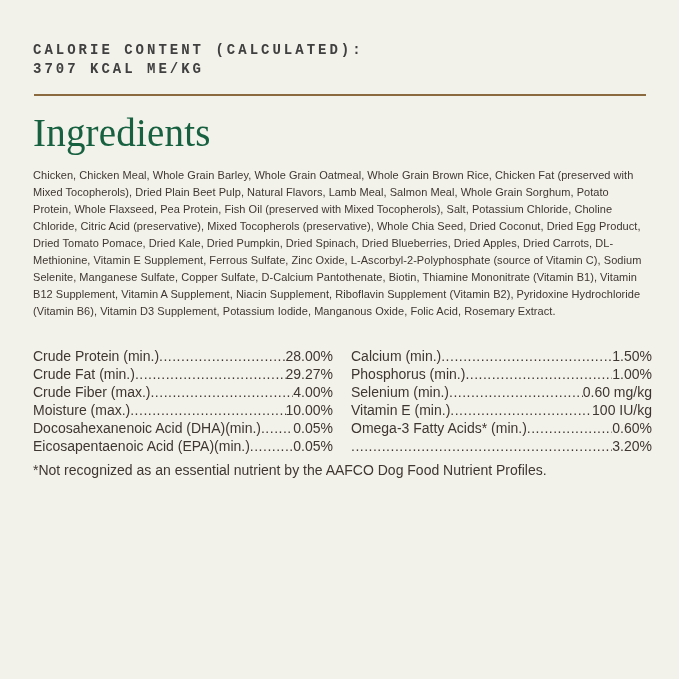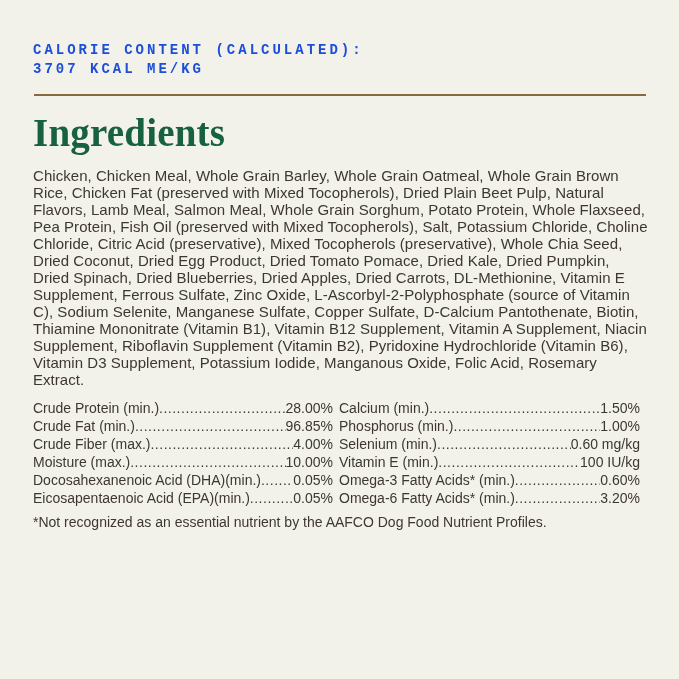--- a/index.html
+++ b/index.html
@@ -16,60 +16,60 @@
   .inner { position: absolute; left: 33px; right: 33px; top: 0; }
 
   
   .calorie {
     margin-top: 41px;
     font-family: "Liberation Mono", "DejaVu Sans Mono", monospace;
     font-weight: bold;
     font-size: 14px;
     line-height: 18.5px;
     letter-spacing: 3px;
-    color: #1d4ed8;
+    color: #404040;
   }
 
   .rule {
     margin-top: 16px;
     height: 0;
     border: none;
     border-top: 2px solid #8c6a3f;
     width: 612px;
   }
 
   
   h1 {
     margin: 0;
     font-family: "Liberation Serif", serif;
-    font-weight: bold;
+    font-weight: normal;
     color: #176141;
     font-size: 39px;
     line-height: 42px;
     letter-spacing: 0.2px;
   }
   .h-ingredients { margin-top: 16px; }
   .h-analysis { margin-top: 10px; }
 
   
   .ingredients-text {
     margin-top: 13px;
     width: 616px;
-    font-size: 15px;
+    font-size: 11px;
     line-height: 17px;
     letter-spacing: 0.05px;
     color: #3e3731;
   }
 
   
   .ga-grid {
-    margin-top: 12px;
+    margin-top: 28px;
     display: grid;
     grid-template-columns: 300px 301px;
-    column-gap: 6px;
+    column-gap: 18px;
     font-size: 14px;
     line-height: 17.9px;
     text-align: right;
   }
   .ga-row { display: flex; align-items: baseline; white-space: nowrap; }
   .ga-label { flex: 0 0 auto; }
   .leader {
     flex: 1 1 auto;
     overflow: hidden;
     white-space: nowrap;
@@ -108,21 +108,21 @@
 
       <div>
         <div class="ga-row">
           <span class="ga-label">Crude Protein (min.)</span>
           <span class="leader">........................................................................................................................</span>
           <span class="ga-value">28.00%</span>
         </div>
         <div class="ga-row">
           <span class="ga-label">Crude Fat (min.)</span>
           <span class="leader">........................................................................................................................</span>
-          <span class="ga-value">96.85%</span>
+          <span class="ga-value">29.27%</span>
         </div>
         <div class="ga-row">
           <span class="ga-label">Crude Fiber (max.)</span>
           <span class="leader">........................................................................................................................</span>
           <span class="ga-value">4.00%</span>
         </div>
         <div class="ga-row">
           <span class="ga-label">Moisture (max.)</span>
           <span class="leader">........................................................................................................................</span>
           <span class="ga-value">10.00%</span>
@@ -159,21 +159,20 @@
           <span class="ga-label">Vitamin E (min.)</span>
           <span class="leader">........................................................................................................................</span>
           <span class="ga-value">100 IU/kg</span>
         </div>
         <div class="ga-row">
           <span class="ga-label">Omega-3 Fatty Acids* (min.)</span>
           <span class="leader">........................................................................................................................</span>
           <span class="ga-value">0.60%</span>
         </div>
         <div class="ga-row">
-          <span class="ga-label">Omega-6 Fatty Acids* (min.)</span>
           <span class="leader">........................................................................................................................</span>
           <span class="ga-value">3.20%</span>
         </div>
       </div>
 
     </div>
 
     <div class="footnote">*Not recognized as an essential nutrient by the AAFCO Dog Food Nutrient Profiles.</div>
 
   </div>

